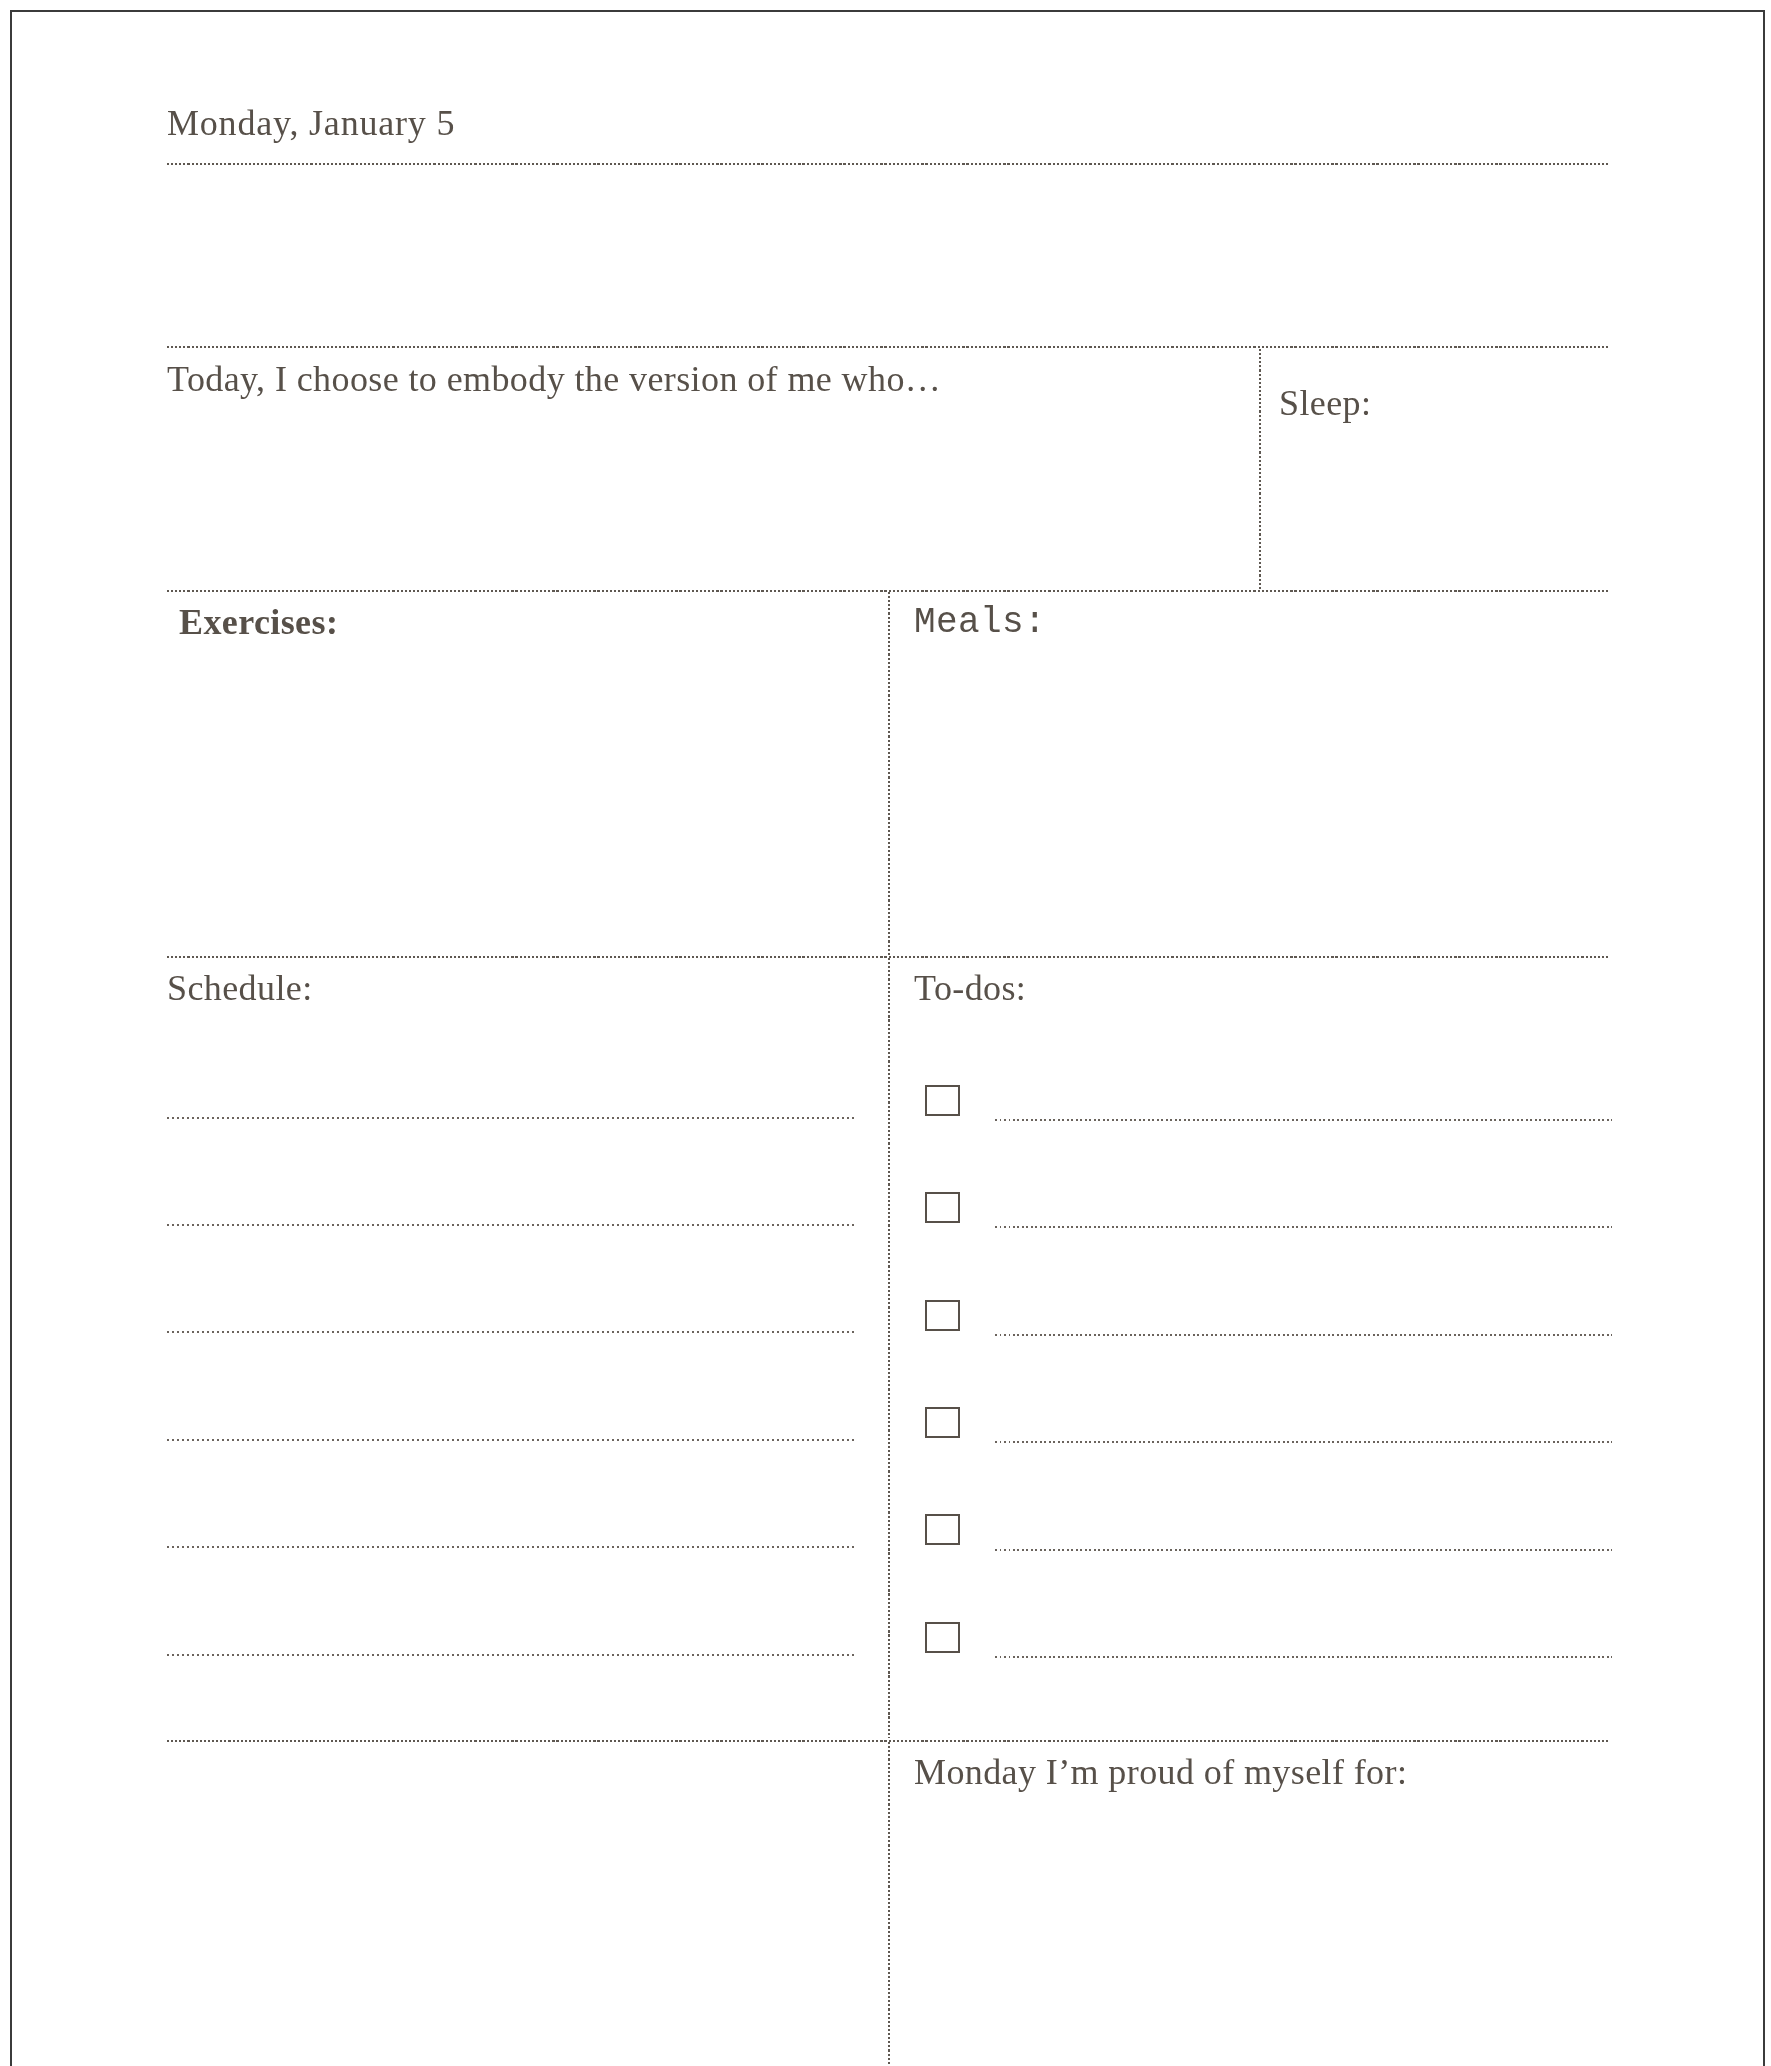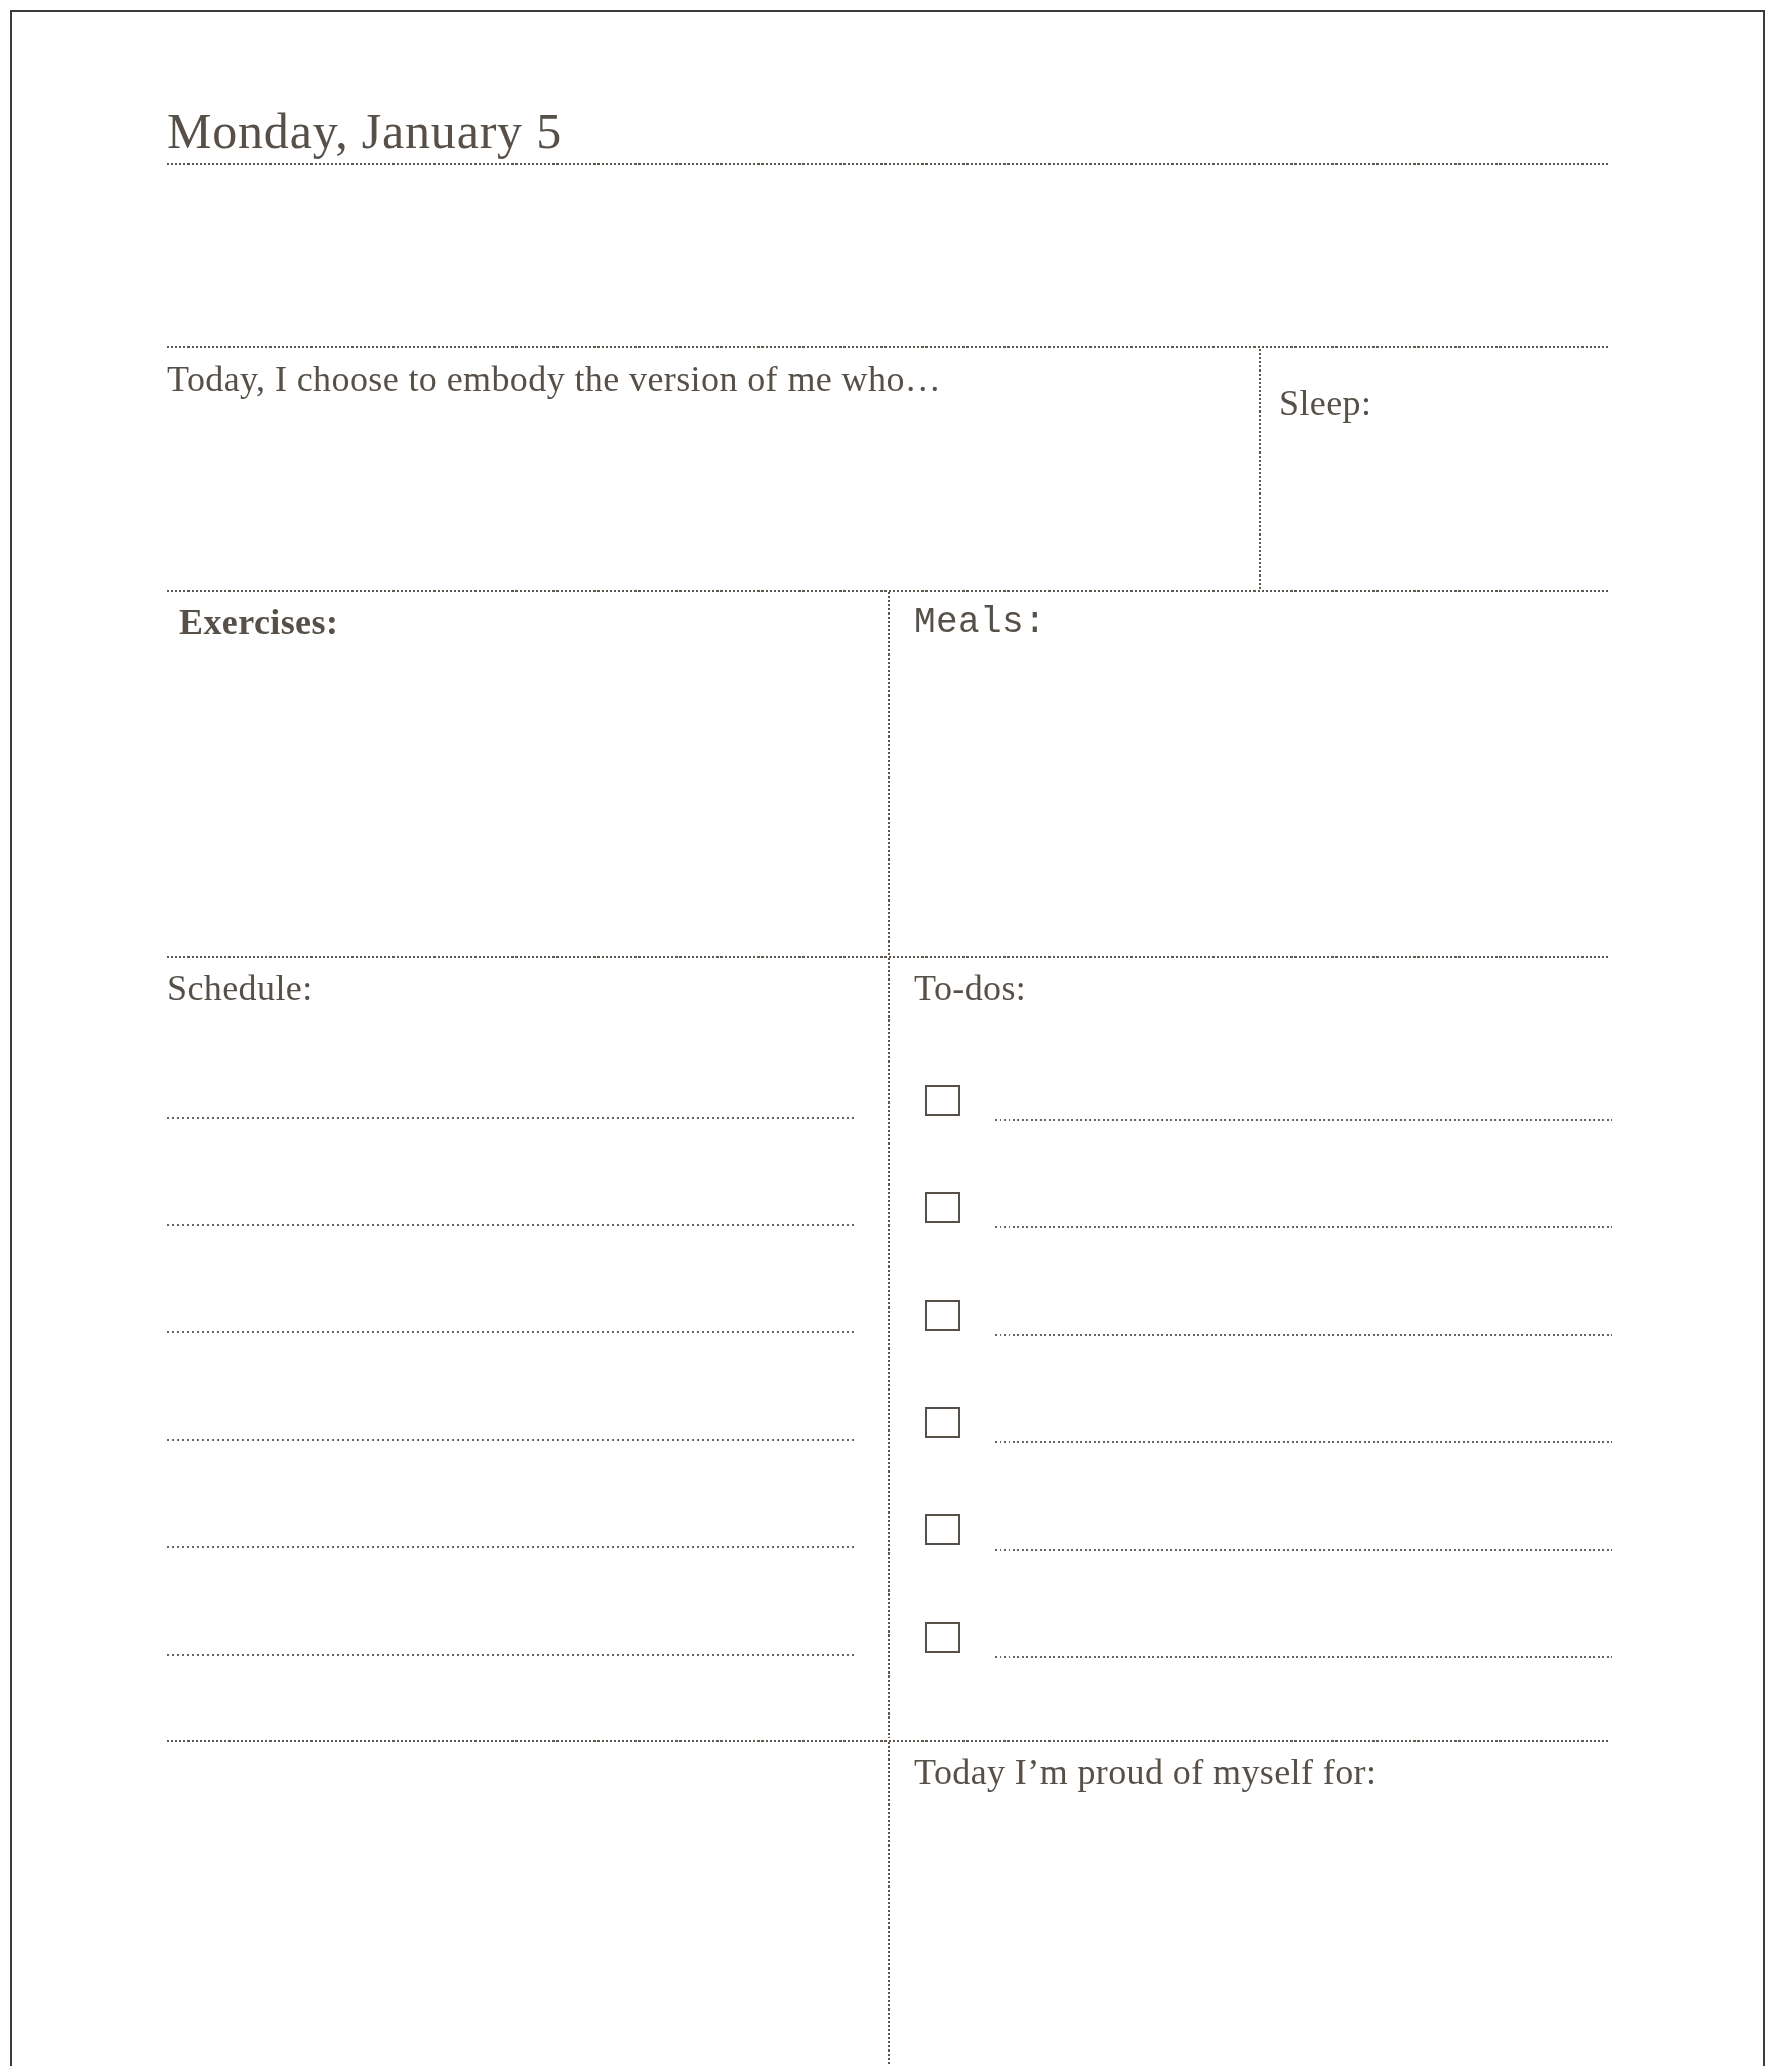--- a/index.html
+++ b/index.html
@@ -17,21 +17,21 @@
     color:var(--ink);
     overflow:hidden;
   }
   .page-frame{
     position:absolute;
     left:10px;top:10px;right:6.6px;bottom:6.6px;
     border:2.9px solid var(--pgborder);
     pointer-events:none;
   }
   .txt{position:absolute;white-space:nowrap;line-height:1.1;}
-  .title{font-size:50px;letter-spacing:0.8px;}
+  .title{font-size:36px;letter-spacing:0.8px;}
   .label{font-size:36px;letter-spacing:0.4px;}
   .quote{
     position:absolute;left:0;right:0;
     text-align:center;
     font-size:37px;line-height:43px;letter-spacing:0.4px;
   }
   .sep-h{
     position:absolute;left:167px;width:1442px;height:2.1px;
     background-image:repeating-linear-gradient(to right,var(--sep) 0 2.1px,transparent 2.1px 4.1px);
   }
@@ -96,17 +96,17 @@
       <div class="todo-line" style="top: 1334px;"></div>
       <div class="todo-box" style="top: 1407px;"></div>
       <div class="todo-line" style="top: 1441px;"></div>
       <div class="todo-box" style="top: 1514px;"></div>
       <div class="todo-line" style="top: 1549px;"></div>
       <div class="todo-box" style="top: 1622px;"></div>
       <div class="todo-line" style="top: 1656px;"></div>
     </div>
 
   <div class="sep-h" style="top:1740px;"></div>
-  <div class="txt label" style="left:914px;top:1753px;">Today I’m proud of myself for:</div>
+  <div class="txt label" style="left:914px;top:1753px;">Monday I’m proud of myself for:</div>
   <div class="div-v" style="left:888px;top:1742px;height:389px;"></div>
 
 </div>
 
 
 </body></html>

